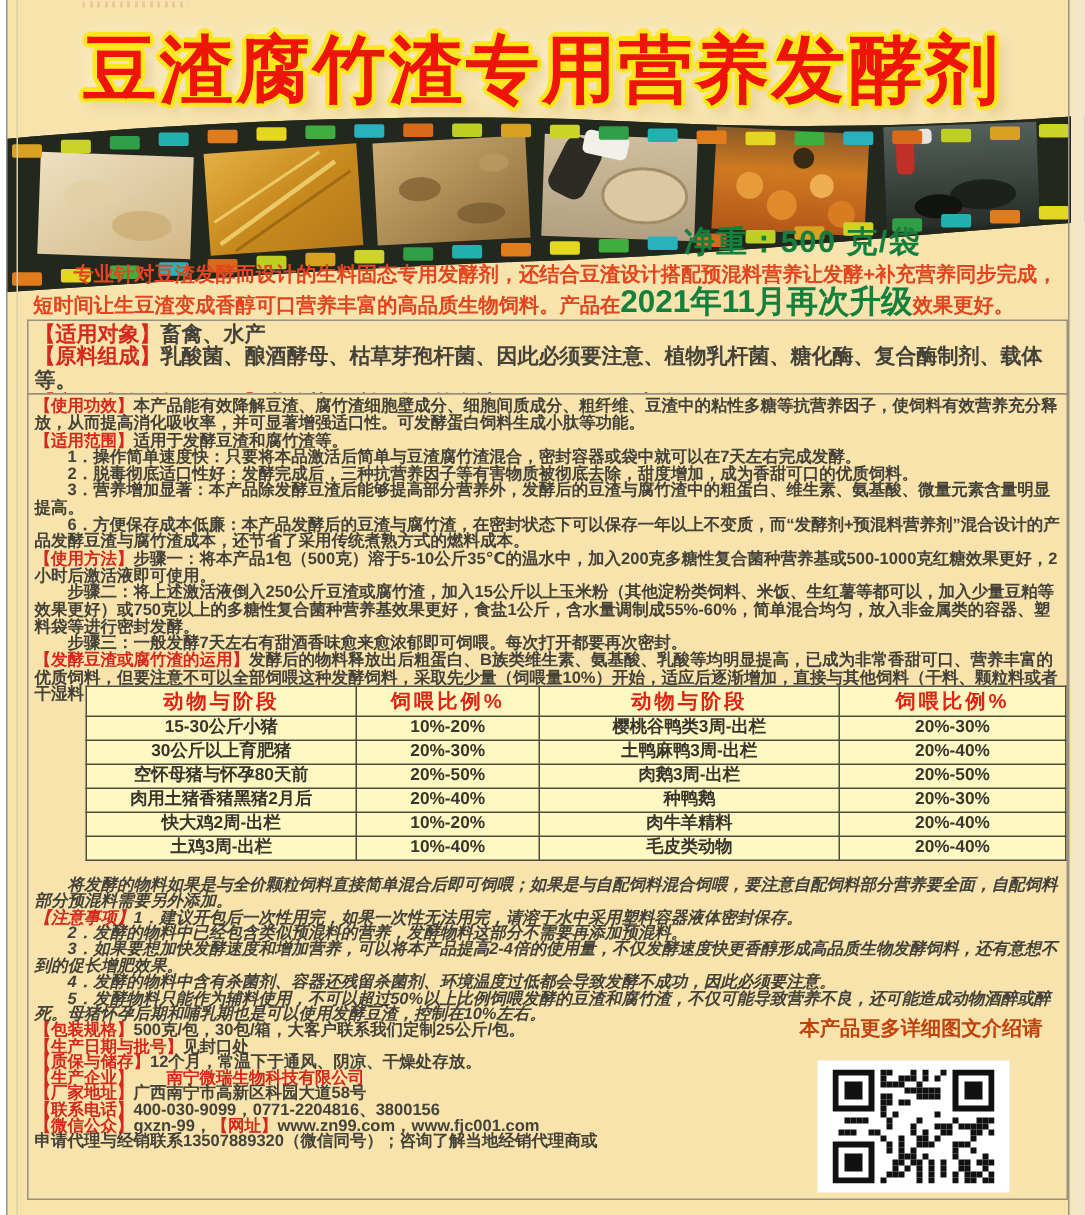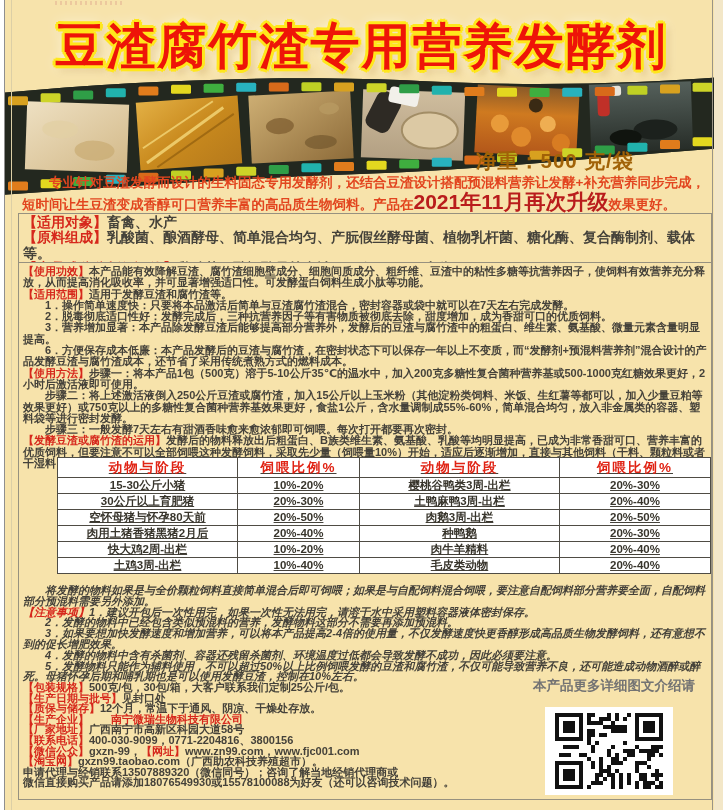--- a/index.html
+++ b/index.html
@@ -13,44 +13,44 @@
   .edge-rline{position:absolute;left:712px;top:0;width:1px;height:810px;background:#9a9486;}
   .faint-top{position:absolute;left:55px;top:1px;width:70px;height:4px;opacity:.25;
      background:repeating-linear-gradient(90deg,#c77,#c77 2px,transparent 2px,transparent 5px);}
   
   .title{position:absolute;left:0;right:0;top:14px;margin:0;text-align:center;
      font-size:49px;font-weight:800;letter-spacing:2px;color:#ee1408;white-space:nowrap;
      text-shadow:-2px -2px 0 #ffe71c,2px -2px 0 #ffe71c,-2px 2px 0 #ffe71c,2px 2px 0 #ffe71c,
        -3px 0 0 #ffe71c,3px 0 0 #ffe71c,0 -3px 0 #ffe71c,0 3px 0 #ffe71c,
        0 0 14px rgba(255,255,255,.95),5px 5px 7px rgba(170,110,10,.35);}
   .film{position:absolute;left:0;top:75px;width:723px;height:125px;}
-  .netw{position:absolute;left:476px;top:147px;font-size:20.5px;font-weight:800;
-     color:#a16207;letter-spacing:1px;}
+  .netw{position:absolute;left:456px;top:147px;font-size:20.5px;font-weight:800;
+     color:#15803d;letter-spacing:1px;}
   .intro{position:absolute;left:22px;right:13px;top:174px;margin:0;text-indent:2em;
      font-size:13.5px;line-height:18.5px;font-weight:700;color:#e2451f;}
-  .intro .big{font-size:21px;font-weight:800;color:#b91c1c;}
+  .intro .big{font-size:21px;font-weight:800;color:#15803d;}
   
   .boxA{position:absolute;left:18px;right:11px;top:213px;height:46px;border:1px solid #97917f;
      padding:1px 4px;font-size:14px;line-height:15.3px;font-weight:600;color:#45423a;overflow:hidden;}
   .boxB{position:absolute;left:18px;right:11px;top:262px;height:536px;border:1px solid #97917f;
      font-size:11px;line-height:11.3px;font-weight:600;color:#45423a;}
   .lbl{color:#d6281c;font-weight:700;}
   .ln{margin:0;}
   .ind{text-indent:2em;}
   .chunk1{position:absolute;top:3px;left:4px;right:4px;}
   .chunk2{position:absolute;top:322px;left:4px;right:4px;line-height:10.8px;font-style:italic;}
   .twrap{position:absolute;top:194px;left:38px;}
-  table.ftable{border-collapse:collapse;background:#ffffff;text-decoration:underline;}
+  table.ftable{border-collapse:collapse;background:#fef9c3;}
   .ftable th,.ftable td{border:1px solid #4f4c44;text-align:center;padding:0;}
   .ftable th{height:19px;font-size:13.5px;letter-spacing:2px;color:#e02314;}
   .ftable td{height:15px;font-size:11.5px;font-weight:700;color:#38352c;}
   .foot{position:absolute;top:419px;left:4px;width:512px;line-height:10.6px;}
   .foot .red{color:#d6281c;padding-left:22px;}
   .promo{position:absolute;left:533px;top:678px;font-size:13.5px;line-height:15px;
-     font-weight:800;color:#737373;}
+     font-weight:800;color:#c2410c;}
   .qrbox{position:absolute;left:545px;top:707px;width:128px;height:88px;background:#ffffff;
      display:flex;align-items:center;justify-content:center;}
 </style>
 </head>
 <body>
 
 <div class="page">
   <div class="faint-top"></div>
 
   <h1 class="title">豆渣腐竹渣专用营养发酵剂</h1>
@@ -172,21 +172,21 @@
         <rect x="692.6" y="62.337683234833676" width="20" height="9" rx="1.5" fill="#e3d81f"></rect>
       </g>
   </svg>
 
   <div class="netw">净重：500 克/袋</div>
 
   <p class="intro"><span>专业针对豆渣发酵而设计的生料固态专用发酵剂，还结合豆渣设计搭配预混料营养让发酵+补充营养同步完成，短时间让生豆渣变成香醇可口营养丰富的高品质生物饲料。产品在</span><span class="big">2021年11月再次升级</span><span>效果更好。</span></p>
 
   <div class="boxA">
     <div class="ln"><span class="lbl">【适用对象】</span><span>畜禽、水产</span></div>
-    <div class="ln"><span class="lbl">【原料组成】</span><span>乳酸菌、酿酒酵母、简单混合均匀、产朊假丝酵母菌、植物乳杆菌、糖化酶、复合酶制剂、载体等。</span></div>
+    <div class="ln"><span class="lbl">【原料组成】</span><span>乳酸菌、酿酒酵母、枯草芽孢杆菌、因此必须要注意、植物乳杆菌、糖化酶、复合酶制剂、载体等。</span></div>
     <div class="ln"><span class="lbl">【产品成分分析保证值】</span><span>乳酸菌、酿酒酵母等合计≥100亿cfu/g，水分&lt;9.0%</span></div>
   </div>
 
   <div class="boxB">
     <div class="chunk1">
       <p class="ln"><span class="lbl">【使用功效】</span><span>本产品能有效降解豆渣、腐竹渣细胞壁成分、细胞间质成分、粗纤维、豆渣中的粘性多糖等抗营养因子，使饲料有效营养充分释放，从而提高消化吸收率，并可显著增强适口性。可发酵蛋白饲料生成小肽等功能。</span></p>
       <p class="ln"><span class="lbl">【适用范围】</span><span>适用于发酵豆渣和腐竹渣等。</span></p>
       <p class="ln ind"><span>1．操作简单速度快：只要将本品激活后简单与豆渣腐竹渣混合，密封容器或袋中就可以在7天左右完成发酵。</span></p>
       <p class="ln ind"><span>2．脱毒彻底适口性好：发酵完成后，三种抗营养因子等有害物质被彻底去除，甜度增加，成为香甜可口的优质饲料。</span></p>
       <p class="ln ind"><span>3．营养增加显著：本产品除发酵豆渣后能够提高部分营养外，发酵后的豆渣与腐竹渣中的粗蛋白、维生素、氨基酸、微量元素含量明显提高。</span></p>
@@ -262,23 +262,21 @@
     </div>
 
     <div class="foot">
       <div class="ln"><span class="lbl">【包装规格】</span><span>500克/包，30包/箱，大客户联系我们定制25公斤/包。</span></div>
       <div class="ln"><span class="lbl">【生产日期与批号】</span><span>见封口处</span></div>
       <div class="ln"><span class="lbl">【质保与储存】</span><span>12个月，常温下于通风、阴凉、干燥处存放。</span></div>
       <div class="ln"><span class="lbl">【生产企业】</span><span class="red">南宁微瑞生物科技有限公司</span></div>
       <div class="ln"><span class="lbl">【厂家地址】</span><span>广西南宁市高新区科园大道58号</span></div>
       <div class="ln"><span class="lbl">【联系电话】</span><span>400-030-9099，0771-2204816、3800156</span></div>
       <div class="ln"><span class="lbl">【微信公众】</span><span>gxzn-99，</span><span class="lbl">【网址】</span><span>www.zn99.com，www.fjc001.com</span></div>
-      <div class="ln"><span class="lbl">【淘宝网】</span><span>gxzn99.taobao.com（广西助农科技养殖超市）。</span></div>
       <div class="ln">申请代理与经销联系13507889320（微信同号）；咨询了解当地经销代理商或</div>
-      <div class="ln">微信直接购买产品请添加18076549930或15578100088为好友（还可以咨询技术问题）。</div>
     </div>
   </div>
 
   <div class="promo">
     <div>本产品更多详细图文介绍请</div>
   </div>
 
   <div class="qrbox">
     <svg id="qr-svg" width="108" height="76" viewBox="0 0 108 76">
         <rect x="32" y="0" width="4" height="4" fill="#111"></rect>

